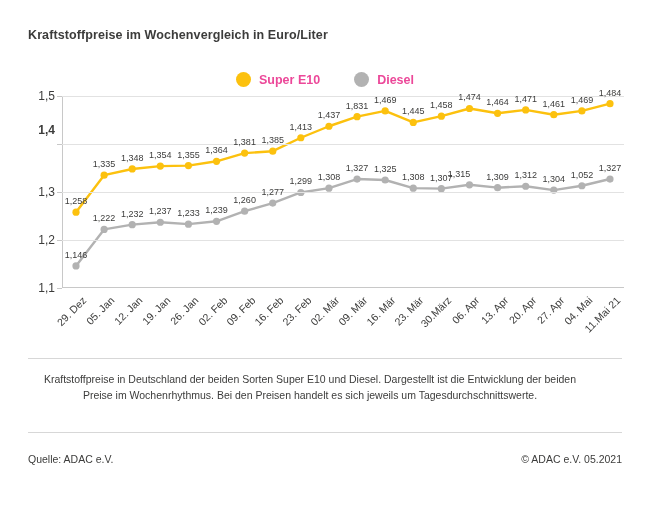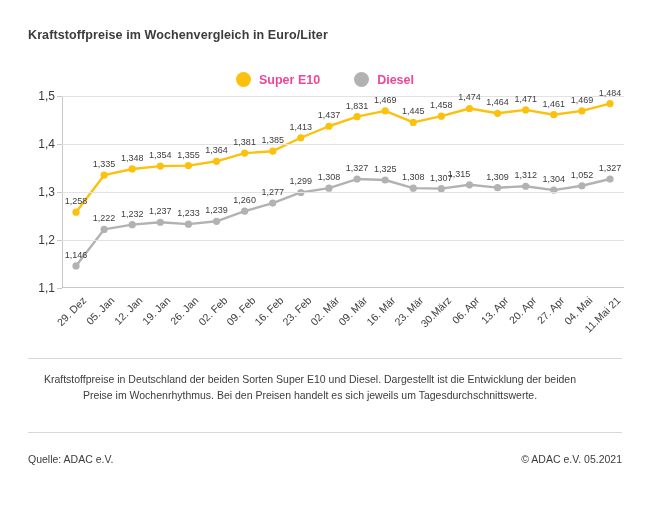--- a/index.html
+++ b/index.html
@@ -233,21 +233,21 @@
       </svg>
   <div class="ytick" style="top: 192px;">1,1</div>
       <div class="ytick-mark" style="top: 192px;"></div>
       <div class="gridline" style="top: 144px;"></div>
       <div class="ytick" style="top: 144px;">1,2</div>
       <div class="ytick-mark" style="top: 144px;"></div>
       <div class="gridline" style="top: 96px;"></div>
       <div class="ytick" style="top: 96px;">1,3</div>
       <div class="ytick-mark" style="top: 96px;"></div>
       <div class="gridline" style="top: 48px;"></div>
-      <div class="ytick" style="top: 48px;">1,4</div>
+      <div class="ytick" style="top: 34px; font-weight: bold;">1,4</div>
       <div class="ytick-mark" style="top: 48px;"></div>
       <div class="gridline" style="top: 0px;"></div>
       <div class="ytick" style="top: 0px;">1,5</div>
       <div class="ytick-mark" style="top: 0px;"></div>
       <div class="pt-label diesel" style="left: 14px; top: 163.92px;">1,146</div>
       <div class="pt-label diesel" style="left: 42.1053px; top: 127.44px;">1,222</div>
       <div class="pt-label diesel" style="left: 70.2105px; top: 122.64px;">1,232</div>
       <div class="pt-label diesel" style="left: 98.3158px; top: 120.24px;">1,237</div>
       <div class="pt-label diesel" style="left: 126.421px; top: 122.16px;">1,233</div>
       <div class="pt-label diesel" style="left: 154.526px; top: 119.28px;">1,239</div>

